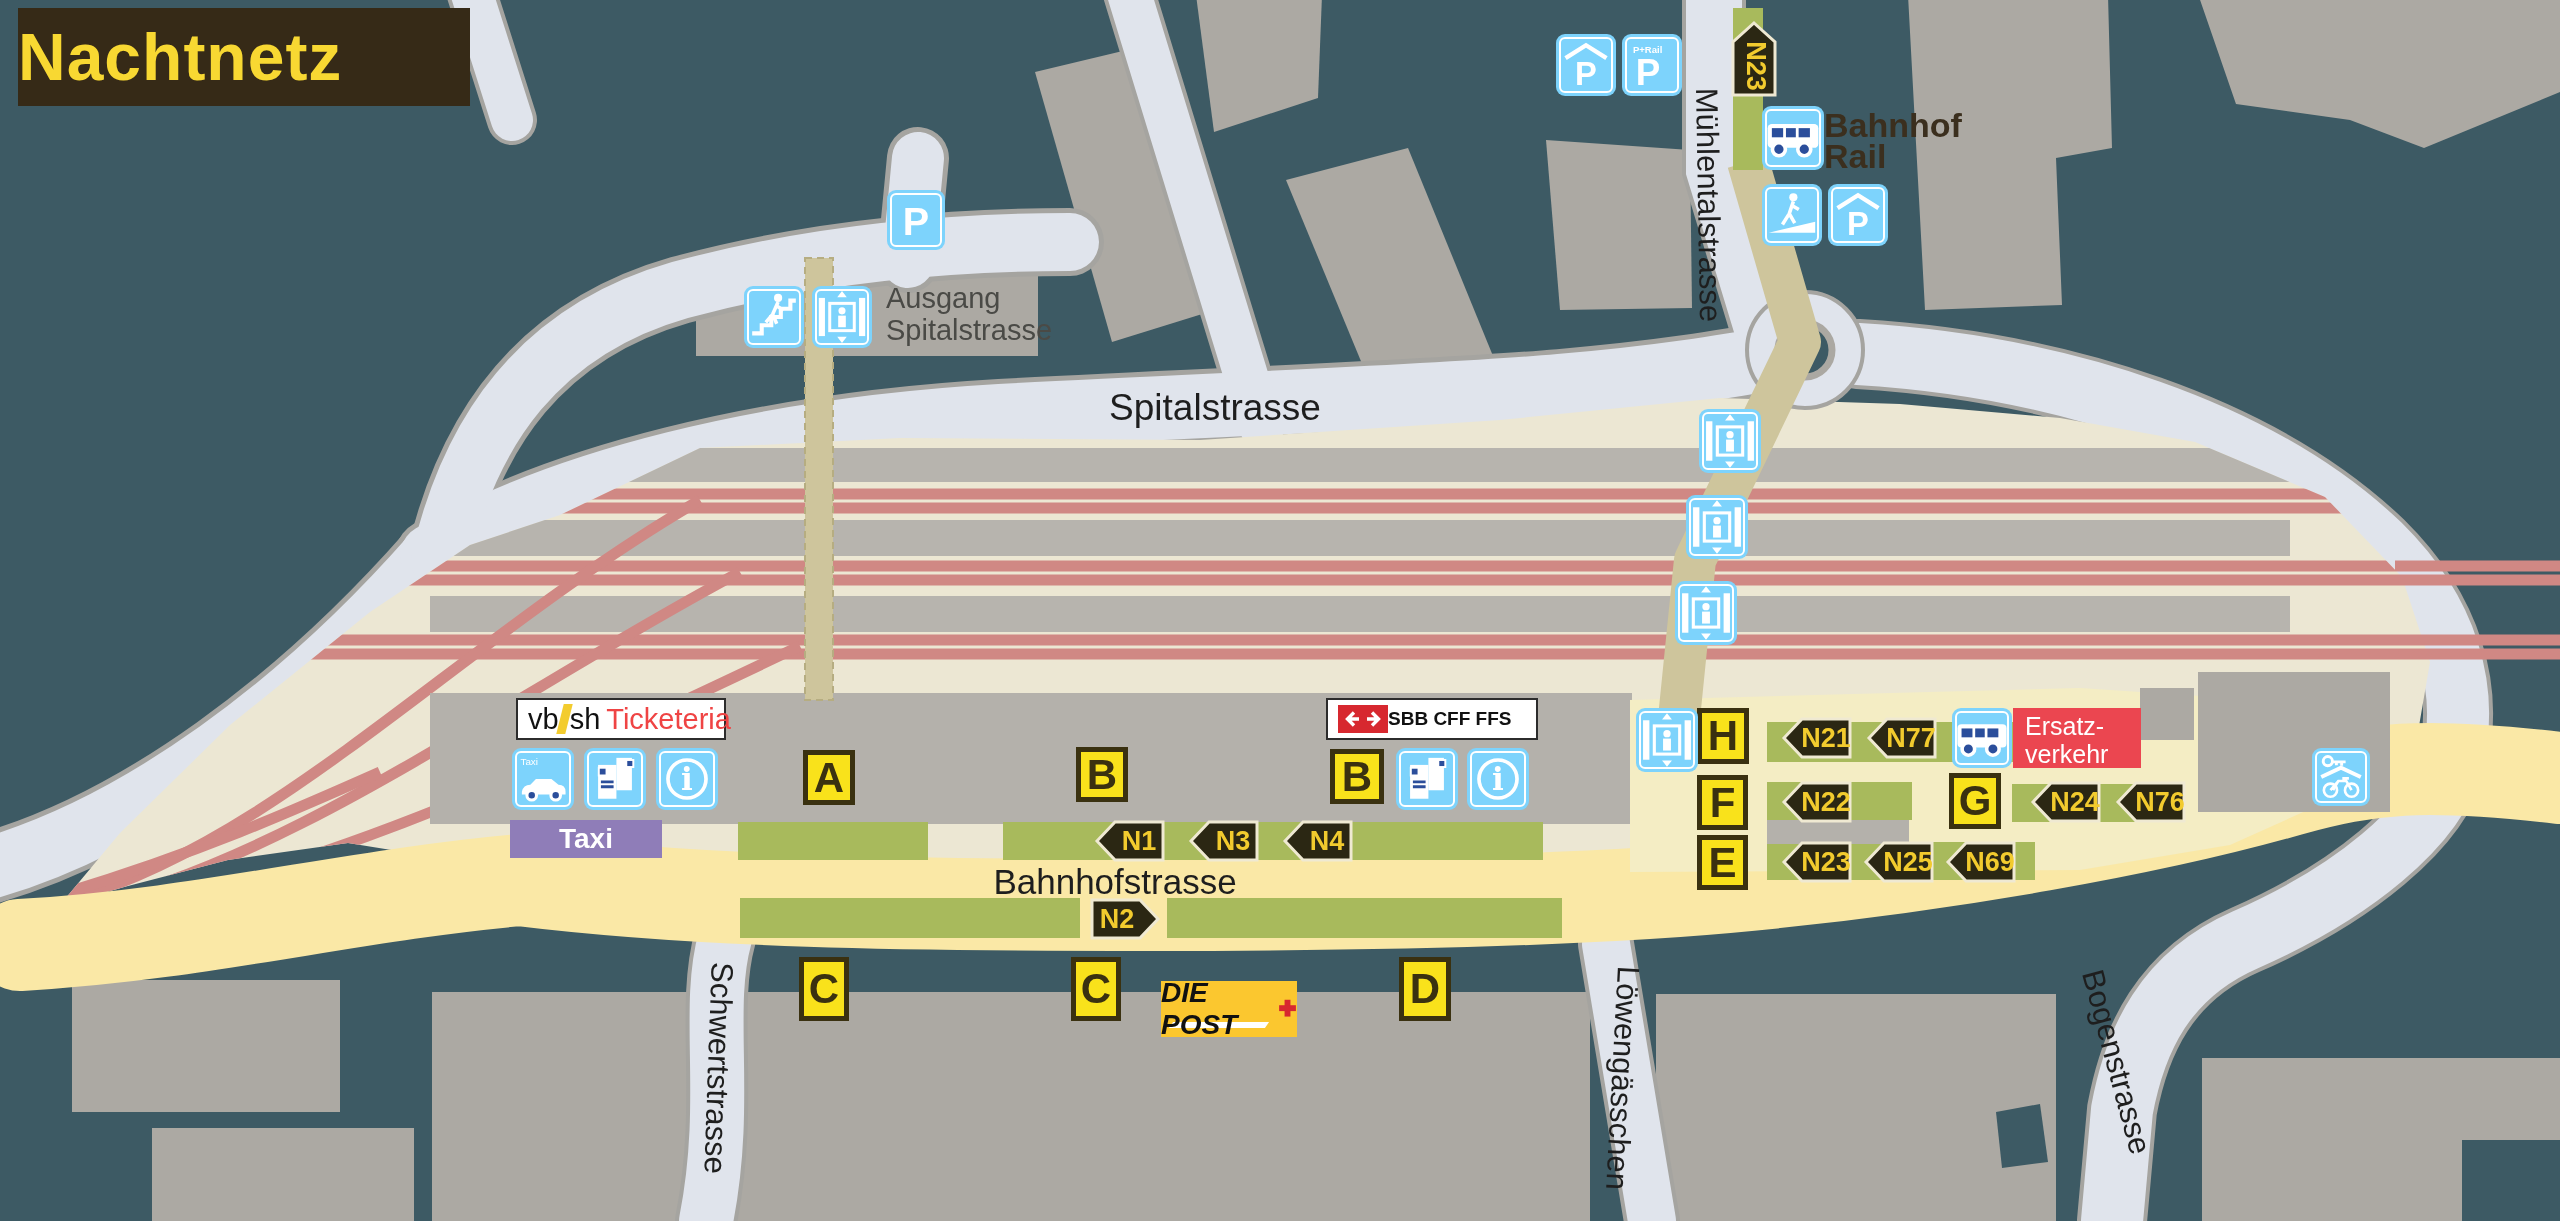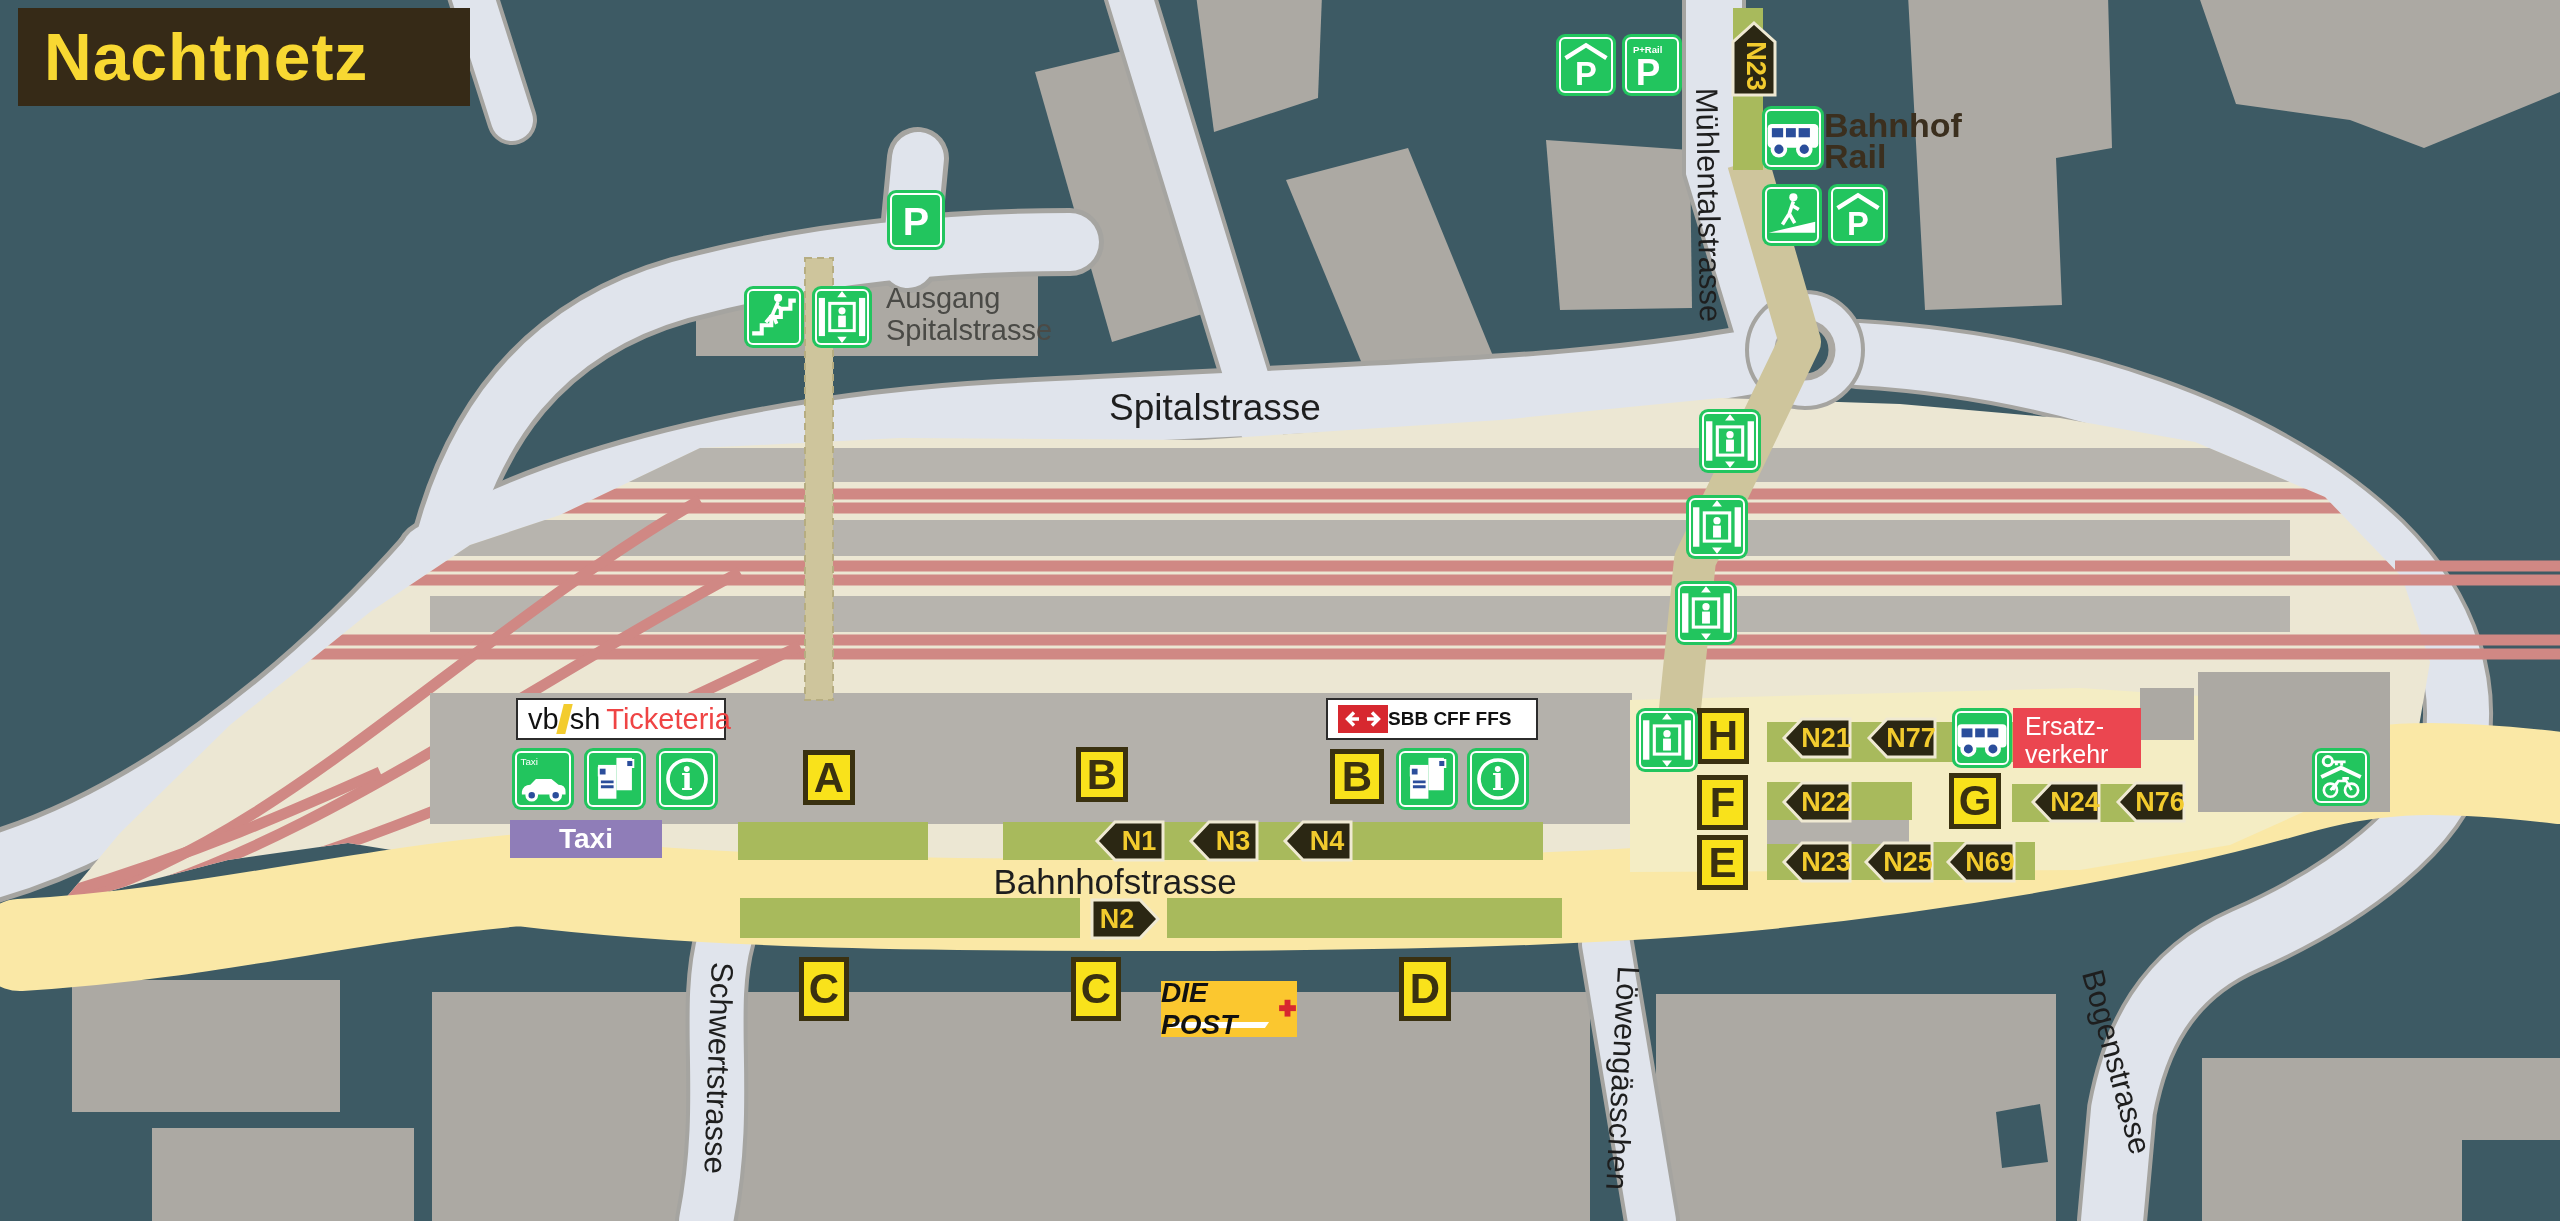--- a/index.html
+++ b/index.html
@@ -3,28 +3,28 @@
 <meta charset="utf-8">
 <style>
   html,body{margin:0;padding:0;background:#6d7578;}
   #map{position:relative;width:2560px;height:1221px;overflow:hidden;
        font-family:"Liberation Sans",sans-serif;background:#3D5A64;
        box-shadow:inset 0 0 0 5px #b9bfbf;}
   .abs{position:absolute;}
   svg{display:block;}
   
   .title-box{left:18px;top:8px;width:452px;height:98px;background:#362A17;
-             display:flex;align-items:center;padding-left:26px;box-sizing:border-box;}
+             display:flex;align-items:center;box-sizing:border-box;}
   .title-box span{color:#F8D832;font-weight:bold;font-size:66px;letter-spacing:1px;}
   
   .stop{background:#F9E21B;border:5px solid #3A3110;box-sizing:border-box;
         display:flex;align-items:center;justify-content:center;
         color:#3A3110;font-weight:bold;font-size:42px;}
   
-  .tile{background:#22c55e;border-radius:9px;}
+  .tile{background:#7dd3fc;border-radius:9px;}
   .tile::before{content:"";position:absolute;inset:3px;border:2.5px solid #fff;border-radius:6px;}
   .tile svg{position:absolute;inset:0;width:100%;height:100%;}
   
   .badge{overflow:visible;}
   .badge text{font-family:"Liberation Sans",sans-serif;font-weight:bold;font-size:27px;fill:#F2CB2E;}
   
   .street{transform:translate(-50%,-50%);white-space:nowrap;color:#1e1e1e;font-size:31px;}
   .lbl{white-space:nowrap;}
   
   .whitebox{background:#fff;border:2px solid #2c2c2c;display:flex;align-items:center;

